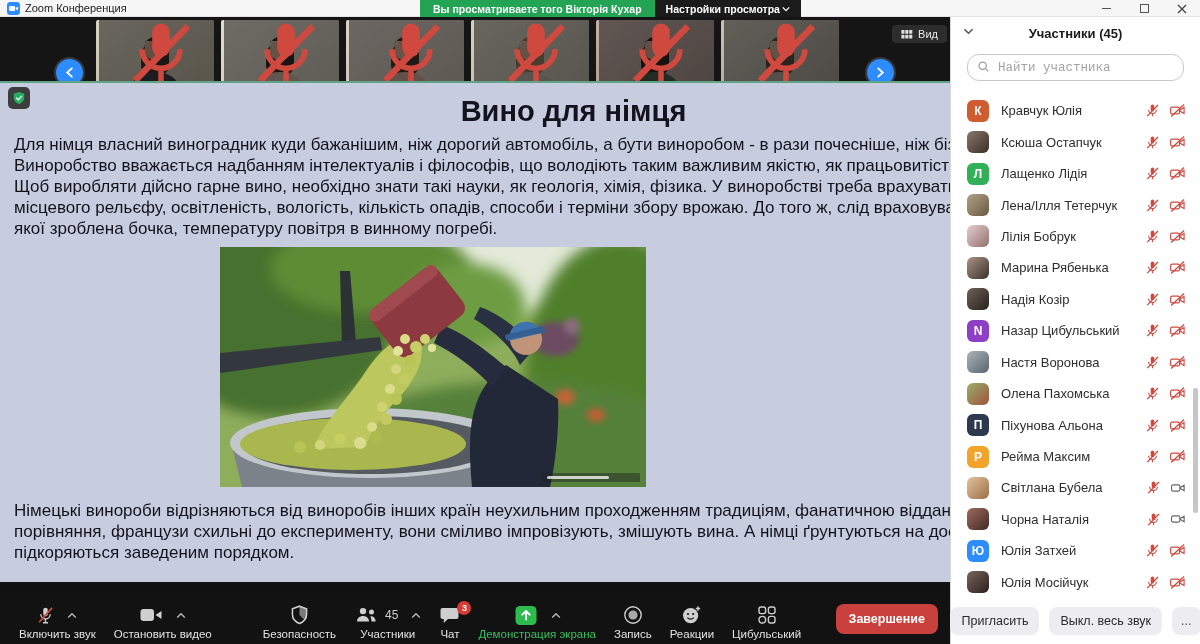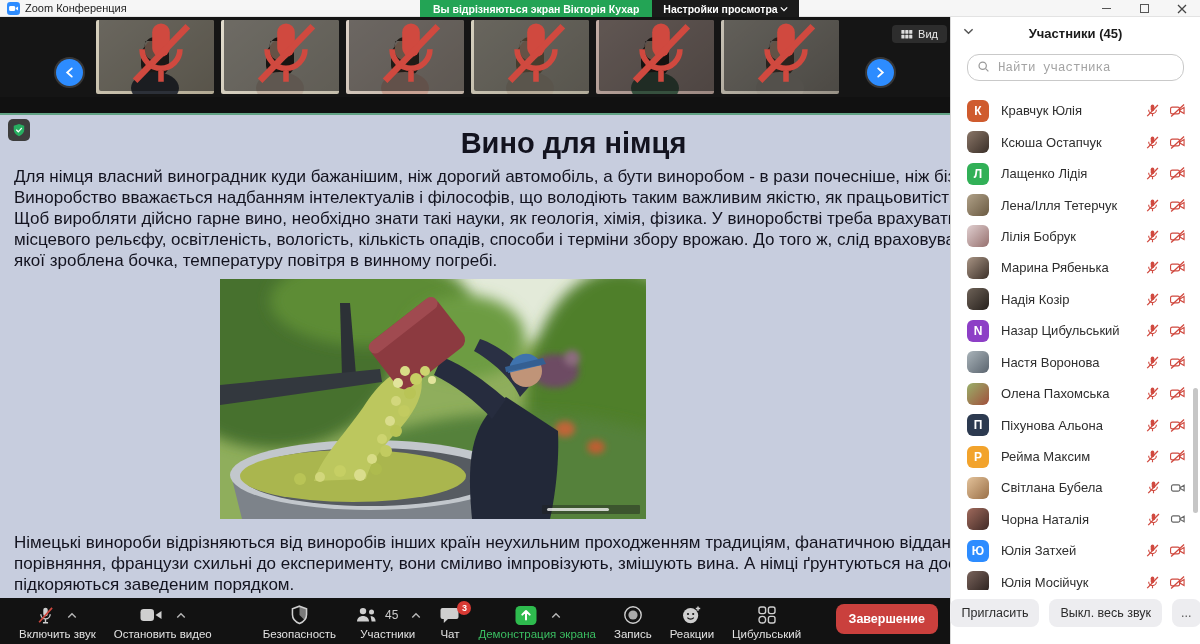--- a/index.html
+++ b/index.html
@@ -27,21 +27,21 @@
   .thumb{width:118px;height:74px;position:relative;overflow:hidden;border-radius:2px;cursor:pointer;}
   .thumb svg{display:block;width:118px;height:74px;}
   .tname{position:absolute;left:3px;bottom:3px;display:flex;align-items:center;gap:3px;
          background:rgba(15,15,15,.55);padding:1px 6px 1px 3px;border-radius:2px;}
   .nav-btn{position:absolute;top:42px;width:27px;height:27px;border-radius:50%;background:#2d8cff;
            display:flex;align-items:center;justify-content:center;cursor:pointer;box-shadow:0 0 0 2px rgba(255,255,255,.15);}
   .nav-btn.prev{left:56px;} .nav-btn.next{left:867px;}
   .view-btn{position:absolute;right:3px;top:8px;background:#2d2d2d;color:#e9e9e9;font-size:11px;
             padding:3px 9px;border-radius:4px;display:flex;align-items:center;gap:5px;cursor:pointer;}
   
-  .shared{position:absolute;top:96px;left:0;width:1147px;height:501px;background:#c7cdde;
+  .shared{position:absolute;top:64px;left:0;width:1147px;height:501px;background:#c7cdde;
           border-top:2px solid rgba(45,140,85,.65);box-sizing:border-box;overflow:hidden;}
   .sec-badge{position:absolute;left:8px;top:4px;width:22px;height:22px;background:#3d3d3d;
              border-radius:5px;display:flex;align-items:center;justify-content:center;cursor:pointer;}
   .doc-title{margin-top:12px;text-align:center;font-size:29px;font-weight:700;color:#13131f;}
   .doc-p{margin:6px 14px 0;font-size:17px;line-height:21px;color:#13131f;font-weight:500;}
   .doc-img{display:block;margin:8px 0 0 220px;width:426px;height:240px;}
   .doc-p2{margin-top:13px;}
   
   .toolbar{position:absolute;left:0;bottom:0;width:950px;height:46px;background:#121212;
            display:flex;align-items:flex-end;padding:0 0 4px 10px;box-sizing:border-box;}
@@ -70,40 +70,40 @@
                    background:transparent;font-family:Liberation Mono, monospace;}
   .sb-search input::placeholder{color:#a3a3a3;}
   .plist{position:absolute;top:78px;left:0;right:0;bottom:46px;overflow:hidden;}
   .prow{height:31.45px;display:flex;align-items:center;padding:0 14px 0 16px;cursor:pointer;}
   .pav{width:22px;height:22px;border-radius:6px;flex:none;display:flex;align-items:center;
        justify-content:center;color:#fff;font-size:12px;font-weight:700;overflow:hidden;}
   .pname{margin-left:12px;font-size:13px;color:#2e2e2e;flex:1;white-space:nowrap;overflow:hidden;}
   .picons{display:flex;gap:9px;align-items:center;}
   .scroll-thumb{position:absolute;right:2px;top:371px;width:5px;height:125px;background:#c6c6c6;
                 border-radius:3px;cursor:pointer;}
-  .sb-foot{position:absolute;bottom:8px;left:0;right:0;height:46px;display:flex;align-items:center;
+  .sb-foot{position:absolute;bottom:0;left:0;right:0;height:46px;display:flex;align-items:center;
            justify-content:center;gap:10px;background:#fff;}
   .sb-btn{background:#ededf0;border:none;border-radius:8px;padding:7px 11px;font-size:12.5px;
           color:#2b2b2b;font-family:inherit;cursor:pointer;white-space:nowrap;}
   .sb-btn.more{padding:7px 9px;color:#555;}
 </style>
 </head>
 <body>
 
 <div class="titlebar">
   <span class="app-ico">
     <svg width="13" height="13" viewBox="0 0 16 16">
         <rect width="16" height="16" rx="4" fill="#2d8cff"></rect>
         <rect x="2.6" y="4.8" width="7.4" height="6.4" rx="1.8" fill="#fff"></rect>
         <path d="M10.8 7.4 13.6 5.4v5.2L10.8 8.6z" fill="#fff"></path>
       </svg>
   </span>
   <span class="app-title">Zoom Конференция</span>
   <div class="banner-wrap">
-    <div class="banner">Вы відрізняються экран Вікторія Кухар</div>
+    <div class="banner">Вы просматриваете того Вікторія Кухар</div>
     <div class="view-settings">
       <span>Настройки просмотра</span>
       <svg width="8" height="6" viewBox="0 0 10 7" fill="none" stroke="#fff" stroke-width="1.6">
           <path d="M1 1.5 5 5.5 9 1.5"></path>
         </svg>
     </div>
   </div>
   <div class="win-controls">
     <span class="wc min">
         <i></i>

